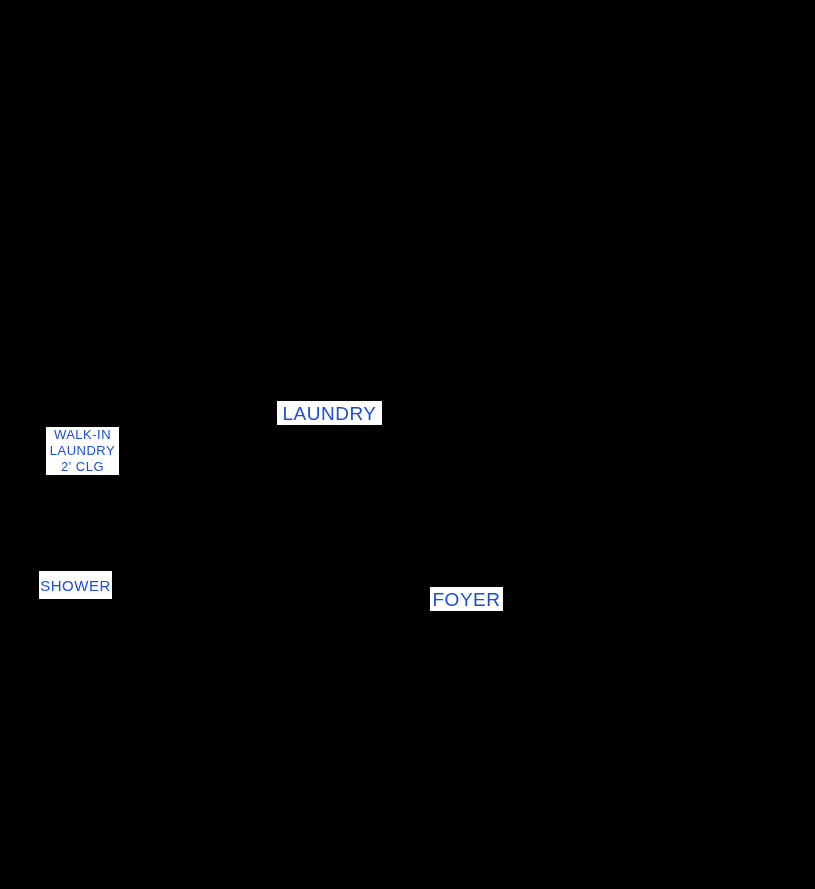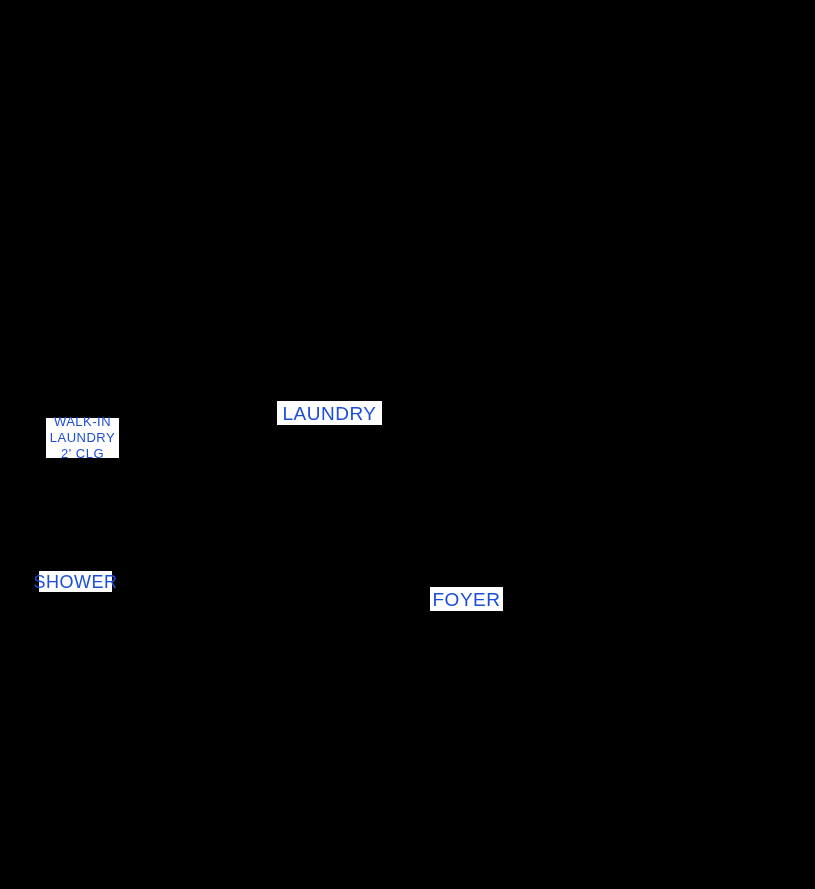--- a/index.html
+++ b/index.html
@@ -31,29 +31,29 @@
     user-select: none;
   }
   .room-label span { display: block; white-space: nowrap; }
 
   .label-laundry {
     left: 277px; top: 401px;
     width: 105px; height: 24px;
     font-size: 19px;
   }
   .label-walkin {
-    left: 46px; top: 418px;
-    width: 73px; height: 40px;
+    left: 46px; top: 427px;
+    width: 73px; height: 48px;
     font-size: 13px;
   }
   .label-walkin span { line-height: 16px; }
   .label-shower {
     left: 39px; top: 571px;
-    width: 73px; height: 21px;
-    font-size: 18px;
+    width: 73px; height: 28px;
+    font-size: 15px;
   }
   .label-foyer {
     left: 430px; top: 587px;
     width: 73px; height: 24px;
     font-size: 19px;
   }
 </style>
 </head>
 <body>
 

